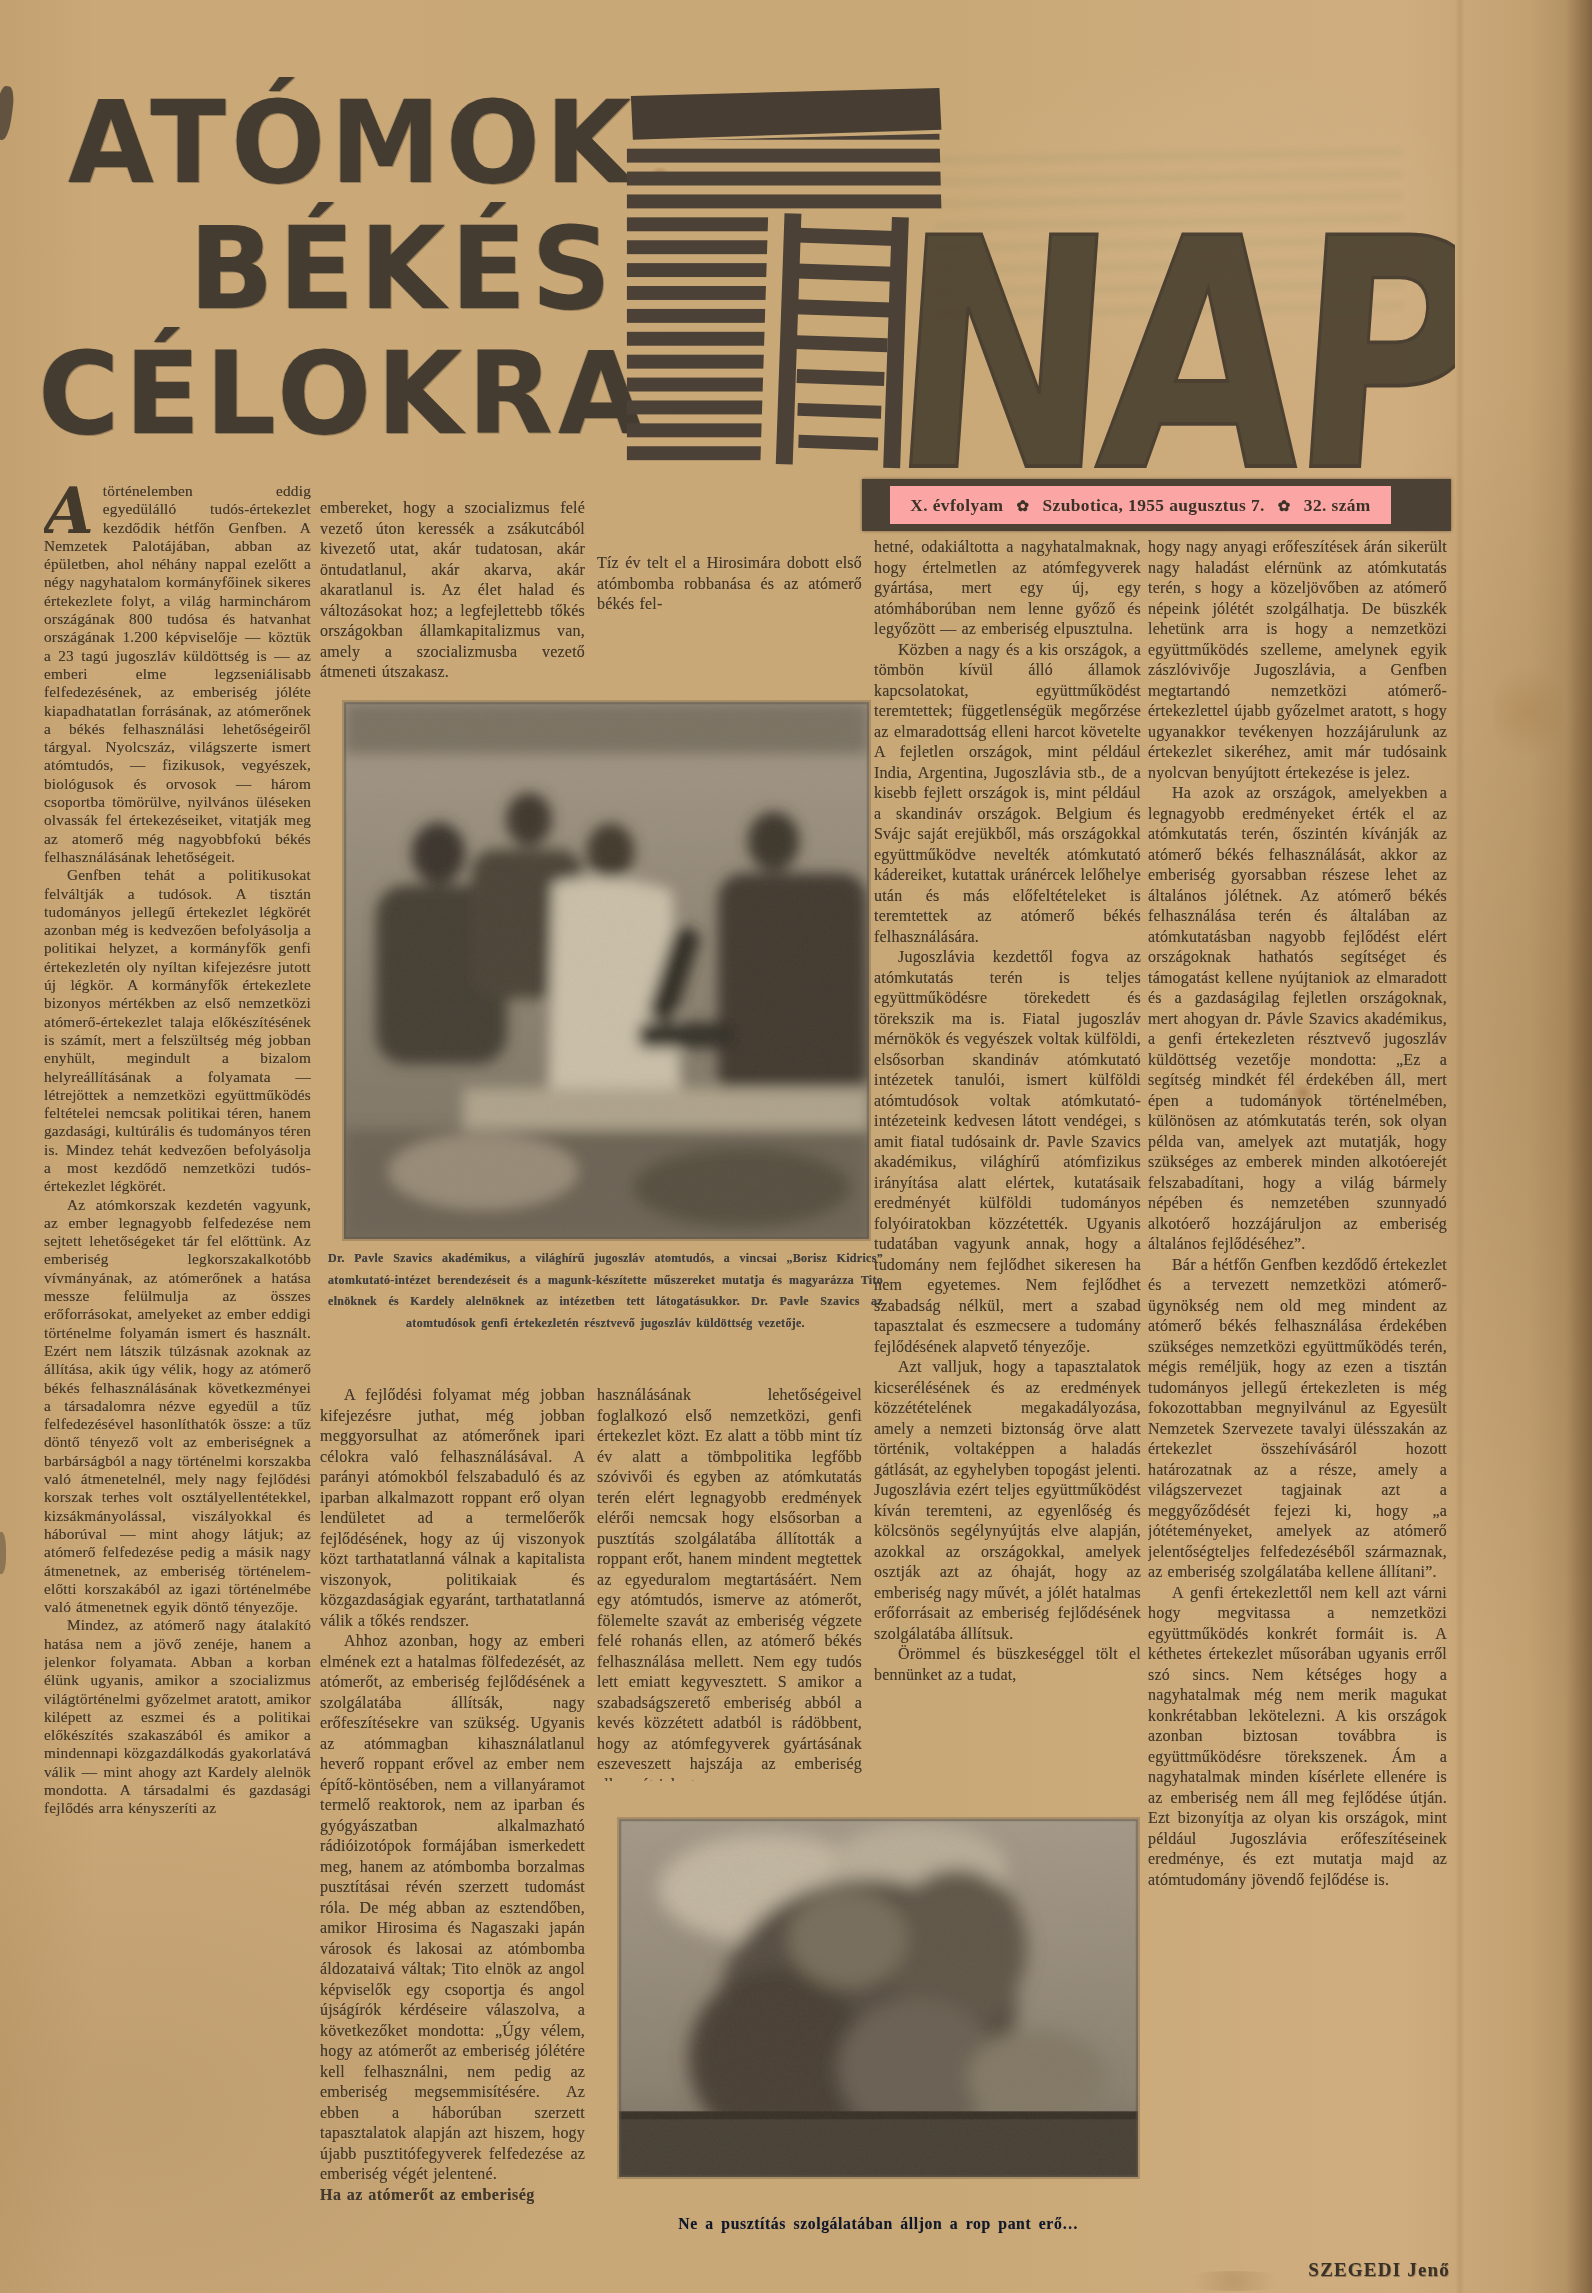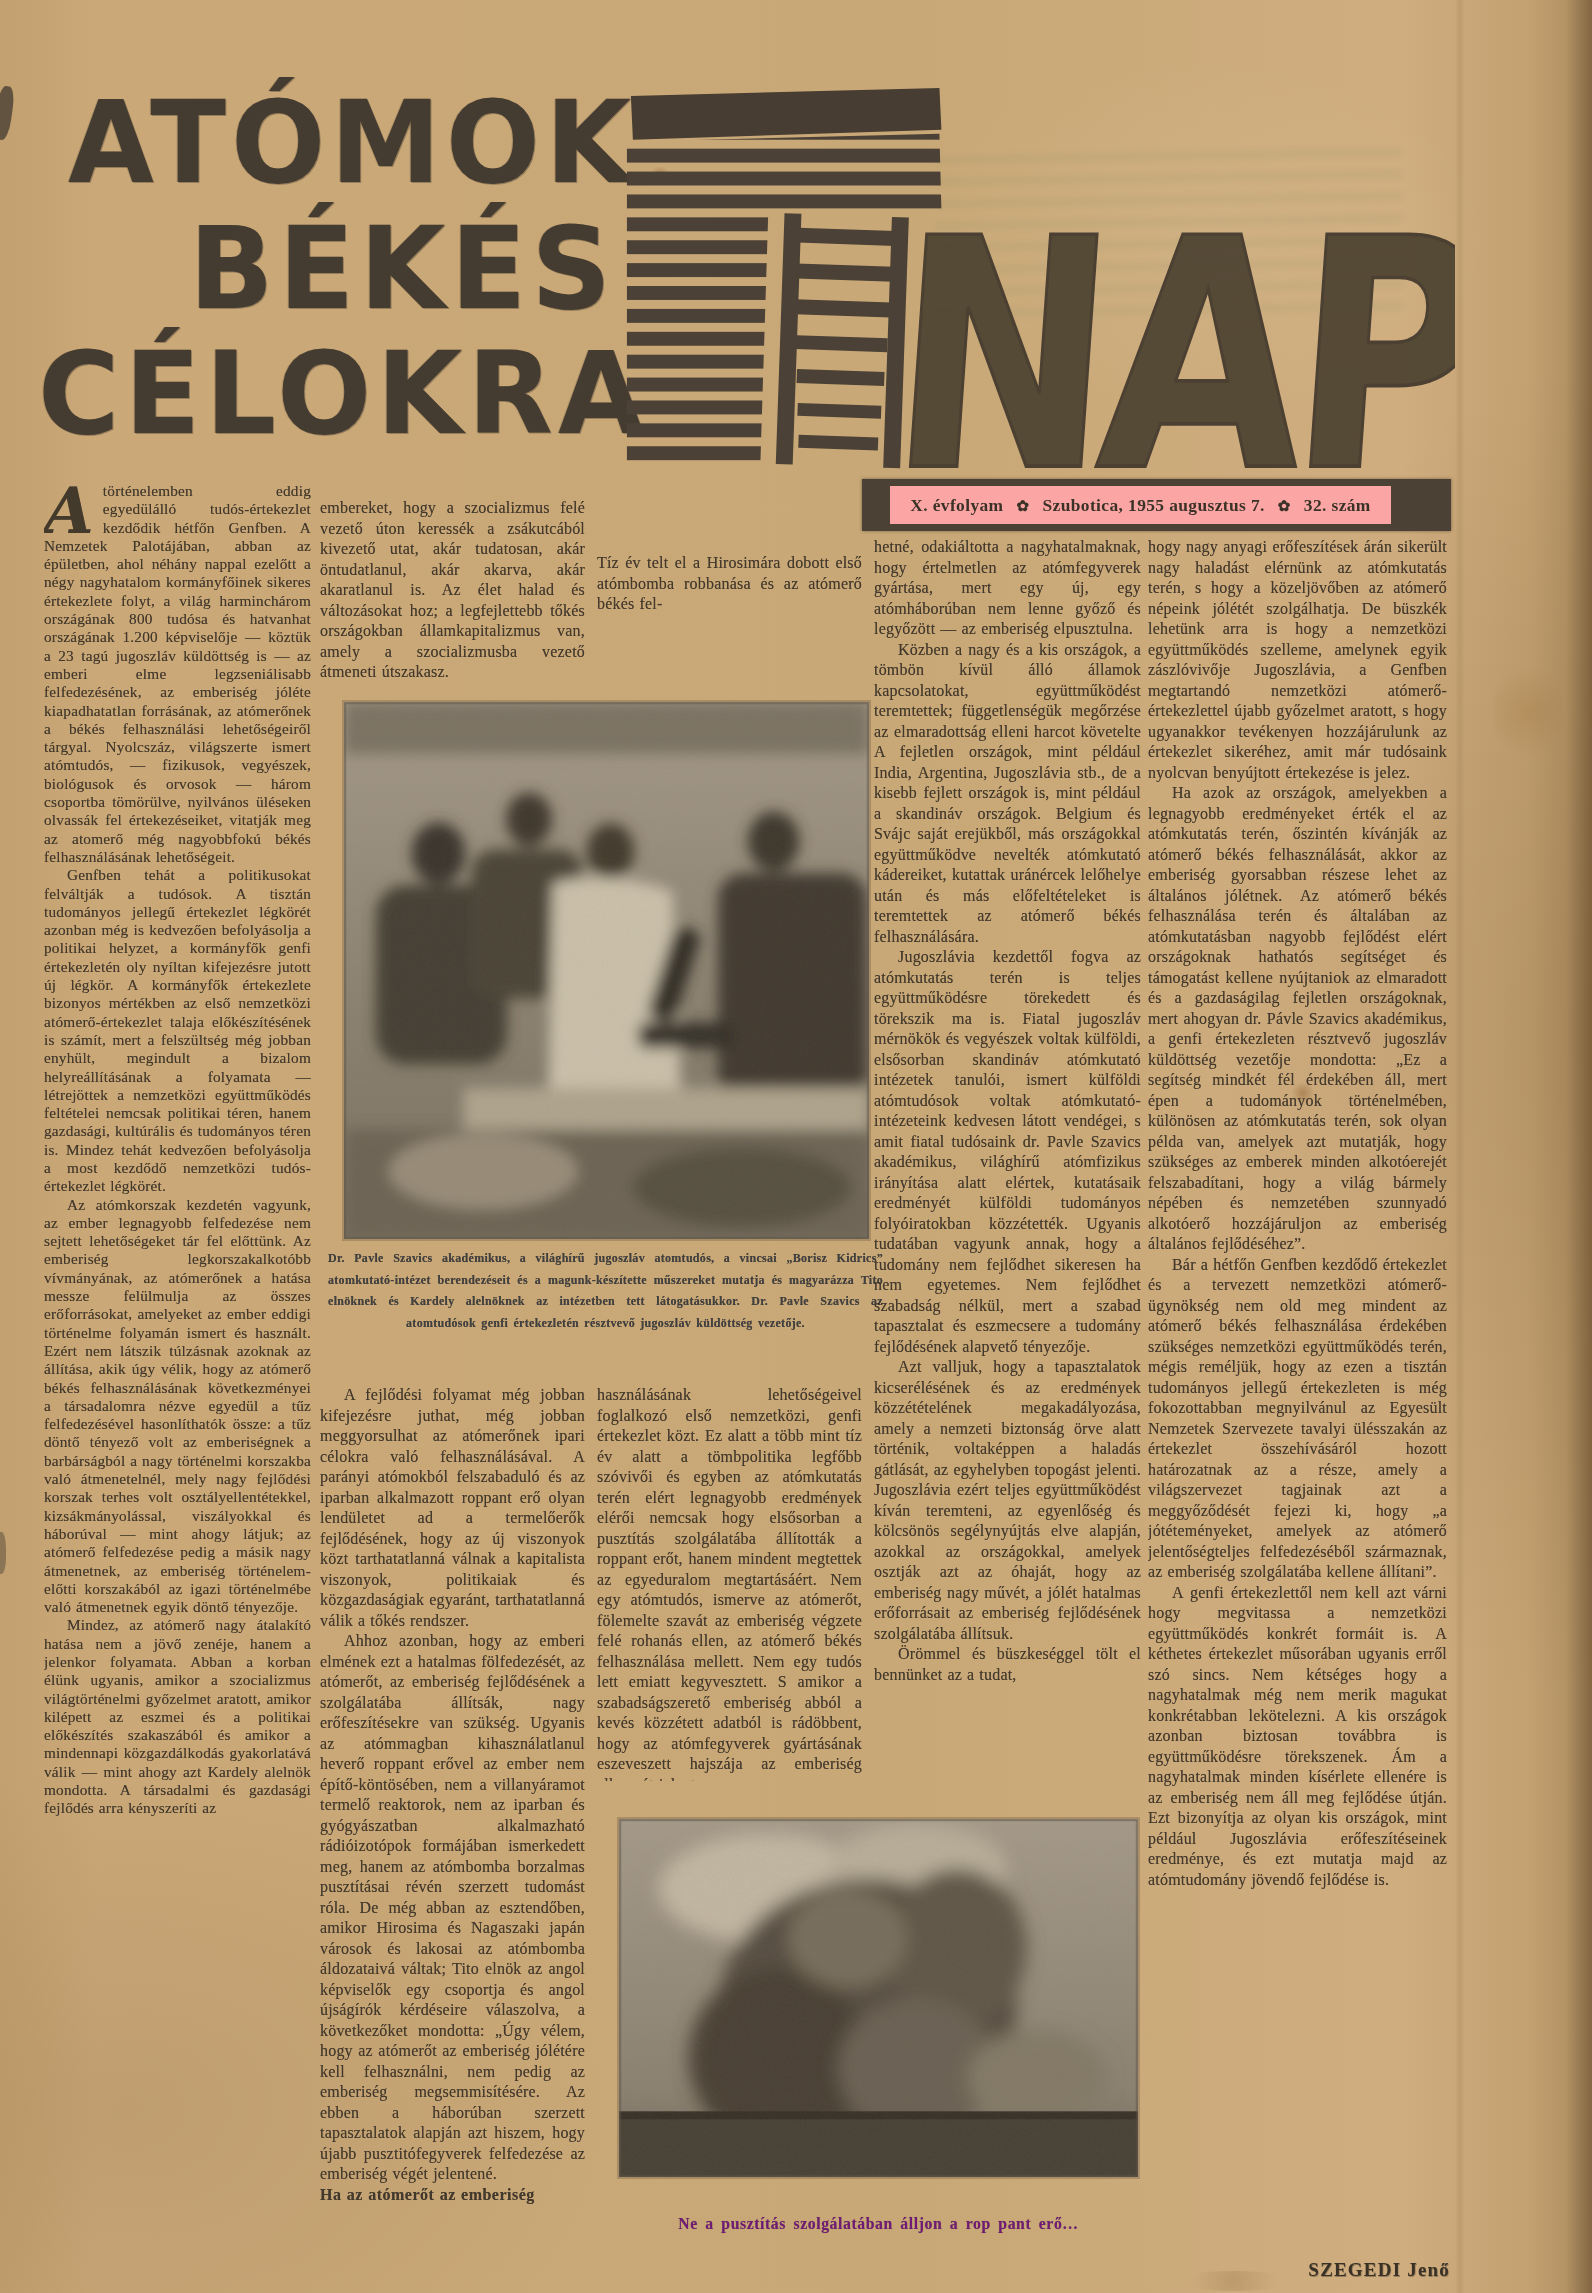--- a/index.html
+++ b/index.html
@@ -55,21 +55,21 @@
   .photo{position:absolute;box-shadow:0 0 0 2px rgba(70,58,44,.25), 0 0 12px rgba(60,45,25,.25) inset;}
   .photo1{left:344px;top:702px;width:525px;height:537px;}
   .photo2{left:619px;top:1819px;width:519px;height:358px;}
   .photo svg{display:block;width:100%;height:100%;}
   
   .caption1{position:absolute;left:328px;top:1248px;width:555px;height:133px;
     font-weight:bold;font-size:12px;line-height:21.5px;color:#404040;
     text-align:justify;text-align-last:center;letter-spacing:0.3px;word-spacing:2px;
     text-shadow:0 0 0.6px rgba(60,50,38,.6);}
   .caption2{position:absolute;left:619px;top:2215px;width:519px;text-align:center;
-    font-weight:bold;font-size:15.7px;color:#701a75;letter-spacing:0.6px;word-spacing:3px;
+    font-weight:bold;font-size:15.7px;color:#0f172a;letter-spacing:0.6px;word-spacing:3px;
     text-shadow:0 0 0.7px rgba(66,56,43,.55);}
   .signature{position:absolute;left:1144px;top:2227px;width:306px;text-align:right;
     font-weight:bold;font-size:19px;color:#3a3126;letter-spacing:1.2px;
     text-shadow:0.7px 0.7px 0 rgba(58,48,36,.4);margin-top:32px;}
   
   .edge-shadow{position:absolute;right:0;top:0;width:26px;height:100%;
     background:linear-gradient(90deg,transparent,rgba(75,52,26,.4));}
   .crease{position:absolute;right:127px;top:0;width:10px;height:100%;
     background:linear-gradient(90deg,transparent,rgba(120,90,50,.14),transparent);}
   .smudge{position:absolute;background:#4a4034;border-radius:40%;}

